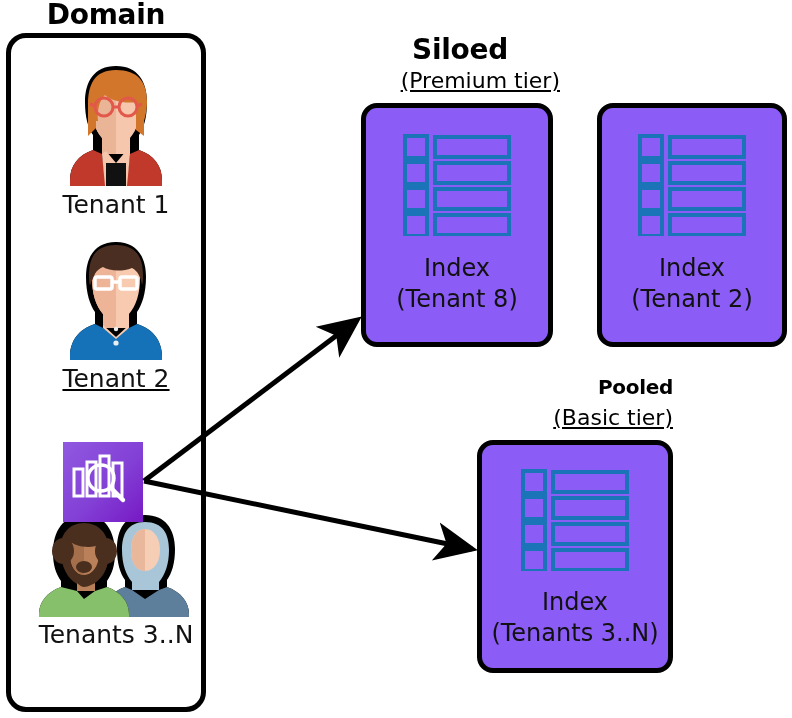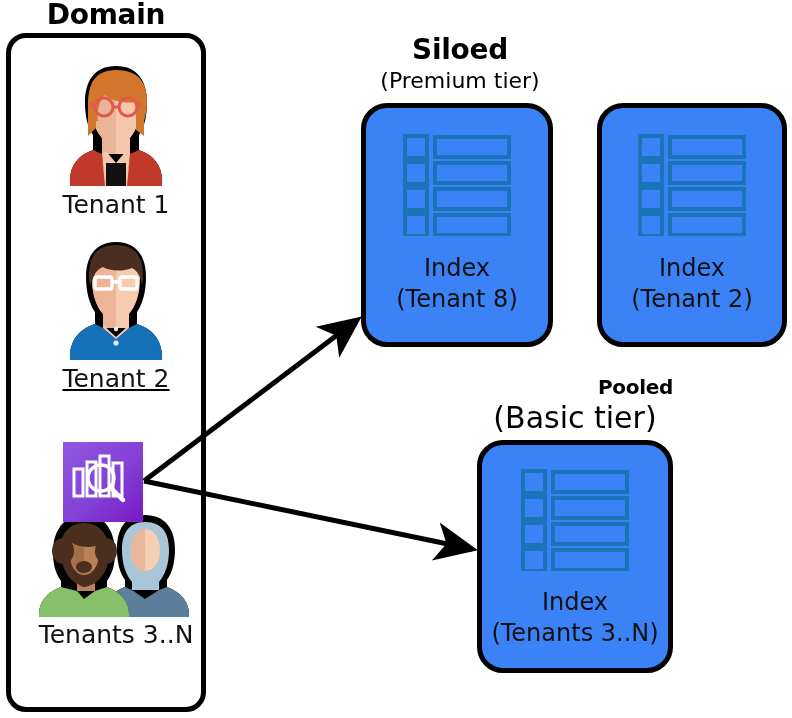--- a/index.html
+++ b/index.html
@@ -25,24 +25,25 @@
   .hdr {
     position: absolute;
     text-align: center;
     font-weight: 700;
     color: #000;
     letter-spacing: -0.3px;
     white-space: nowrap;
   }
   .sub {
     position: absolute;
-    text-align: center;
+    text-align: right;
     font-weight: 400;
     color: #000;
     white-space: nowrap;
+    text-decoration: underline;
   }
 
   
   #domain-title {
     left: 6px;
     top: 0px;
     width: 200px;
     font-size: 28px;
     line-height: 30px;
   }
@@ -82,44 +83,44 @@
     left: 63px;
     top: 442px;
     width: 80px;
     height: 80px;
   }
 
   
   .index-card {
     position: absolute;
     border: 5px solid #000;
-    border-radius: 26px;
+    border-radius: 16px;
     box-sizing: border-box;
-    background: #3b82f6;
+    background: #8b5cf6;
   }
   .index-icon {
     position: absolute;
     left: 50%;
     transform: translateX(-50%);
   }
   .index-caption {
     position: absolute;
     left: 0;
     width: 100%;
     text-align: center;
     font-size: 24px;
     line-height: 31px;
     color: #111;
   }
 
   
   #siloed-title { left: 360px; top: 34px;  width: 200px; font-size: 28px; line-height: 32px; }
   #siloed-sub   { left: 360px; top: 68px;  width: 200px; font-size: 22px; line-height: 26px; }
   #pooled-title { left: 477px; top: 371px; width: 196px; font-size: 20px; line-height: 32px; text-align: right; }
-  #pooled-sub   { left: 477px; top: 405px; width: 196px; font-size: 30px; line-height: 26px; }
+  #pooled-sub   { left: 477px; top: 405px; width: 196px; font-size: 22px; line-height: 26px; }
 
   #index-card-tenant1  { left: 361px; top: 103px; width: 192px; height: 244px; }
   #index-card-tenant2  { left: 597px; top: 103px; width: 190px; height: 244px; }
   #index-card-pooled   { left: 477px; top: 440px; width: 196px; height: 233px; }
 
   svg.arrow-layer {
     position: absolute;
     left: 0; top: 0;
     width: 792px; height: 718px;
     pointer-events: none;

